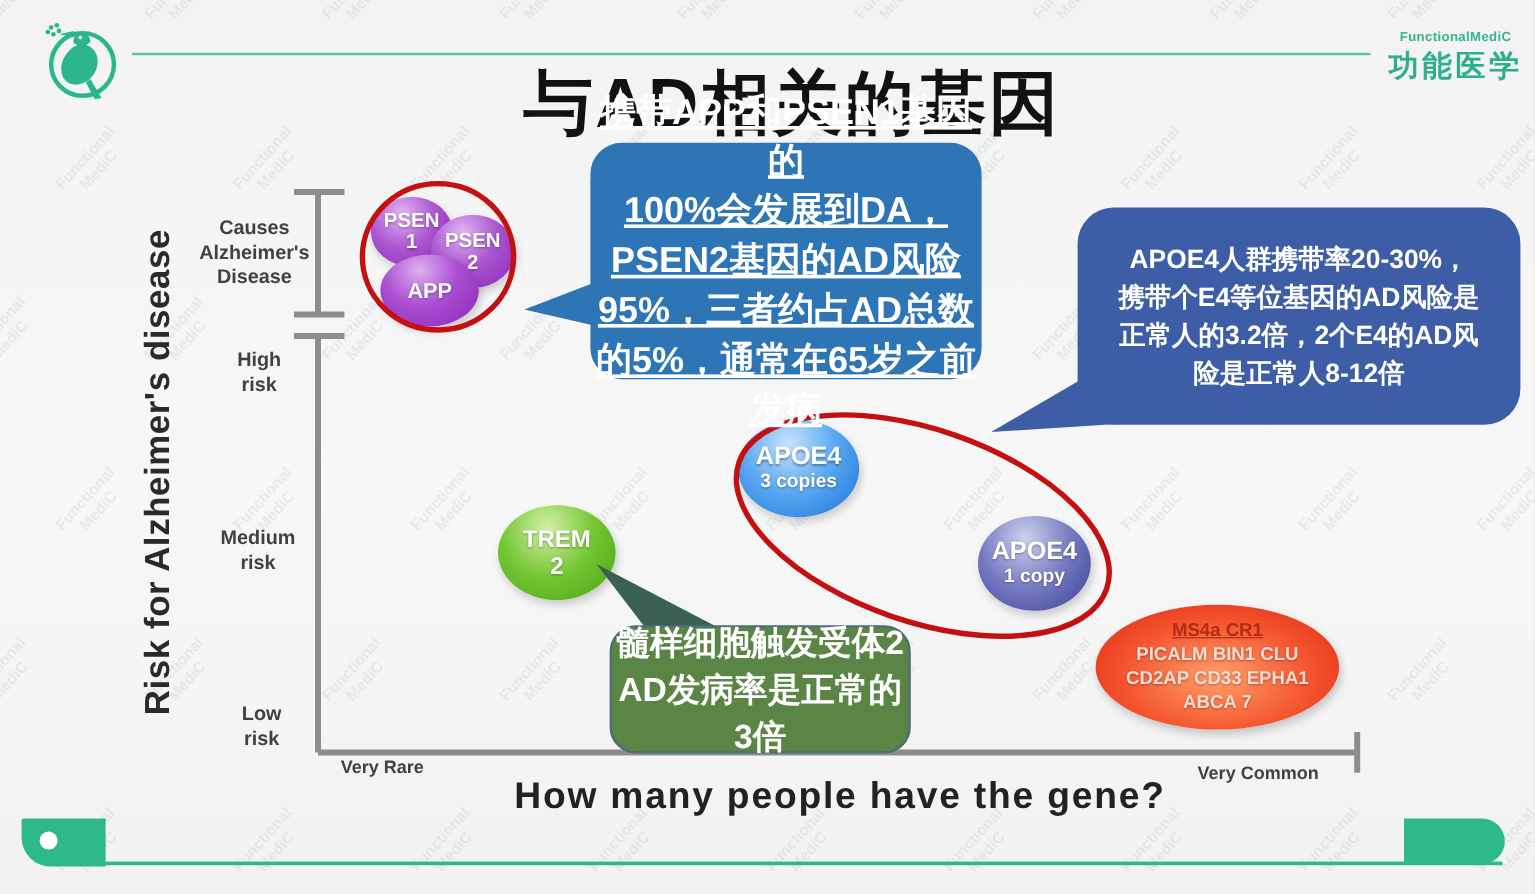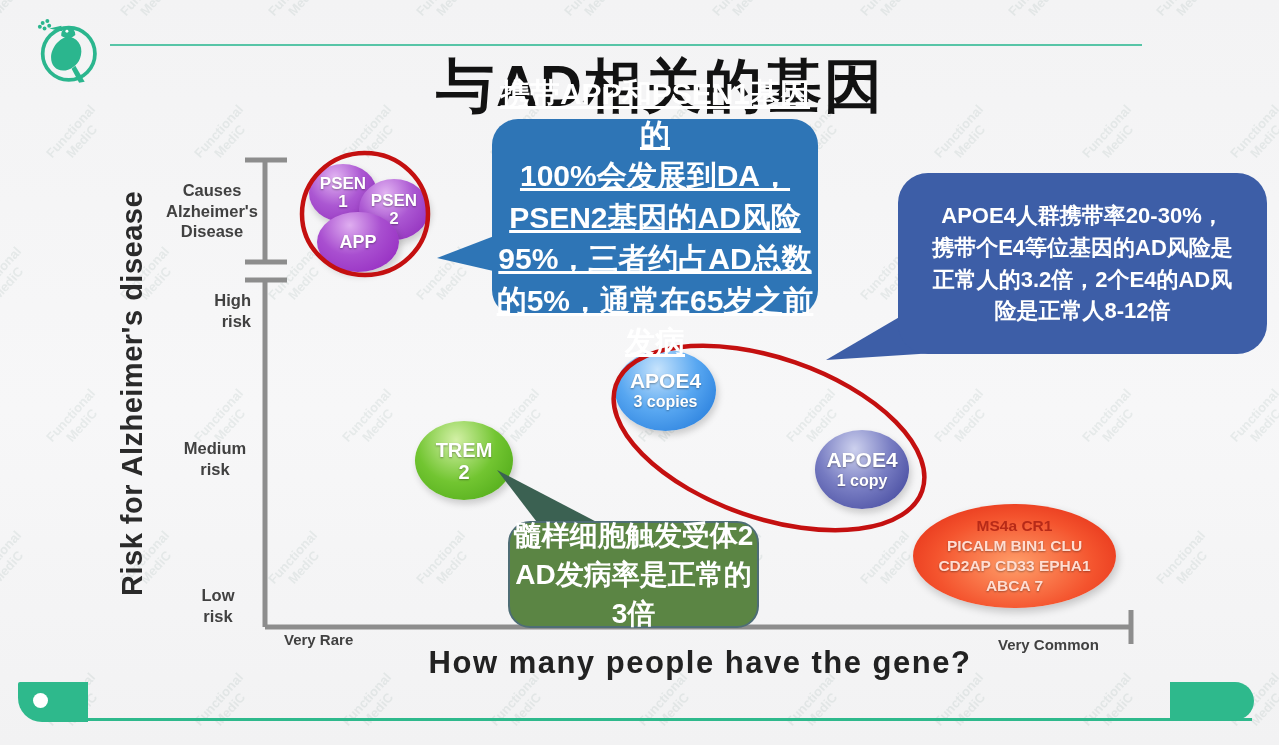--- a/index.html
+++ b/index.html
@@ -22,21 +22,21 @@
   #brand-cn{font-size:25px;font-weight:700;color:#2fae8f;letter-spacing:3px;margin-top:1px;}
   #page-title{left:300px;top:48px;width:720px;text-align:center;z-index:2;
     font-size:58px;font-weight:900;color:#121212;letter-spacing:2px;}
   
   #y-axis-title{left:116px;top:162px;height:462px;width:42px;z-index:2;
     writing-mode:vertical-rl;transform:rotate(180deg);text-align:center;
     font-size:29px;font-weight:700;color:#2a2a2a;letter-spacing:.5px;}
   .ylab{z-index:2;text-align:center;white-space:pre-line;
     font-size:16.5px;font-weight:700;color:#414141;line-height:1.25;}
   #ylab-causes{left:163px;top:180px;width:98px;}
-  #ylab-high{left:181px;top:290px;width:70px;text-align:right;}
+  #ylab-high{left:181px;top:290px;width:70px;}
   #ylab-medium{left:171px;top:438px;width:88px;}
   #ylab-low{left:183px;top:585px;width:70px;}
   .xlab{z-index:2;font-size:15px;font-weight:700;color:#414141;}
   #xlab-left{left:284px;top:631px;}
   #xlab-right{left:998px;top:636px;}
   #x-axis-title{left:310px;top:645px;width:780px;text-align:center;z-index:2;
     font-size:31px;font-weight:700;color:#222;letter-spacing:1.5px;}
   
   #axis-svg,#overlay-svg{position:absolute;left:0;top:0;z-index:2;pointer-events:none;}
   #overlay-svg{z-index:4;}
@@ -54,21 +54,21 @@
     background:radial-gradient(ellipse at 42% 24%,#d3f0a6 0%,#72c531 50%,#48a313 100%);font-size:20px;line-height:1.1;}
   #bubble-apoe4-two{left:615px;top:350px;width:101px;height:81px;
     background:radial-gradient(ellipse at 42% 24%,#c6e3fc 0%,#58a7f1 48%,#1a72d6 100%);}
   #bubble-apoe4-one{left:815px;top:430px;width:94px;height:79px;
     background:radial-gradient(ellipse at 42% 24%,#cdd1ee 0%,#777cc2 48%,#383d95 100%);}
   .bubble .l-big{font-size:21px;line-height:1.15;text-align:center;}
   .bubble .l-small{font-size:16px;line-height:1.15;}
   #bubble-common{left:913px;top:504px;width:203px;height:104px;
     background:radial-gradient(ellipse at 50% 58%,#ff9f6a 0%,#f4542e 55%,#df2410 100%);
     font-size:15.5px;line-height:1.28;box-shadow:2px 4px 8px rgba(0,0,0,.2);}
-  #bubble-common .l1{color:#b72a18;text-shadow:none;}
+  #bubble-common .l1{color:#b72a18;text-shadow:none;text-decoration:underline;}
   #bubble-common .lp{color:#ffddd2;}
   
   .callout{position:absolute;z-index:5;color:#fff;font-weight:700;text-align:center;
     white-space:pre-line;display:flex;align-items:center;justify-content:center;}
   #callout-psen{left:492px;top:119px;width:326px;height:197px;border-radius:26px;
     background:#2e75b6;font-size:30px;line-height:1.38;text-decoration:underline;}
   #callout-apoe{left:898px;top:173px;width:369px;height:181px;border-radius:30px;
     background:#3d5ea7;font-size:22px;line-height:1.45;}
   #callout-trem{left:508px;top:521px;width:251px;height:107px;border-radius:22px;
     background:#5b8544;border:2.5px solid #4e6d75;font-size:28px;line-height:1.4;box-sizing:border-box;}
@@ -205,20 +205,24 @@
     <path d="M55 62 l10 17 l-6 1 l-8 -15 z" fill="#2bb68e"></path>
     <g fill="#2bb68e">
       <circle cx="20" cy="16" r="2.1"></circle>
         <circle cx="25" cy="14" r="2.1"></circle>
         <circle cx="27" cy="19" r="2.1"></circle>
       <circle cx="22" cy="22" r="2.1"></circle>
         <circle cx="17" cy="20" r="2.1"></circle>
     </g>
   </svg>
   <div id="top-rule" class="abs"></div>
+  <div id="brand" class="abs">
+    <div id="brand-en">FunctionalMediC</div>
+    <div id="brand-cn">功能医学</div>
+  </div>
   <div id="page-title" class="abs">与AD相关的基因</div>
 
   <svg id="axis-svg" width="1279" height="745" viewBox="0 0 1279 745">
     <g stroke="#8d8d8d" stroke-width="5" fill="none">
       <path d="M265 160 V262 M245 160 H287 M245 262 H287"></path>
       <path d="M245 280 H287 M265 280 V627 M265 627 H1131 M1131 610 V644"></path>
     </g>
   </svg>
 
   <div id="y-axis-title" class="abs">Risk for Alzheimer's disease</div>

